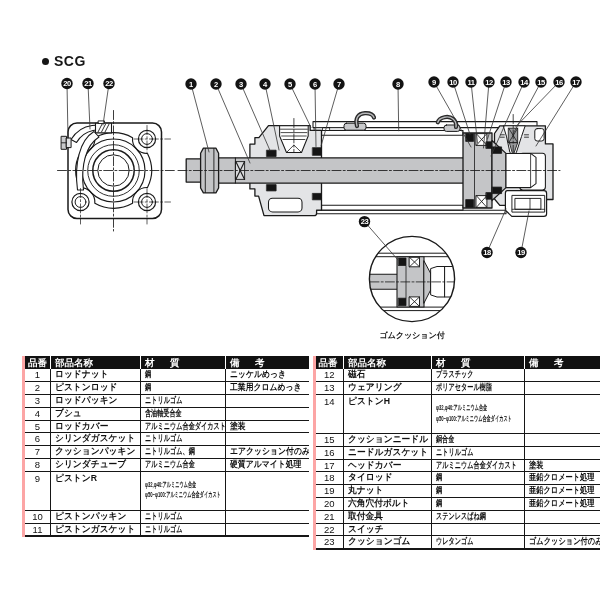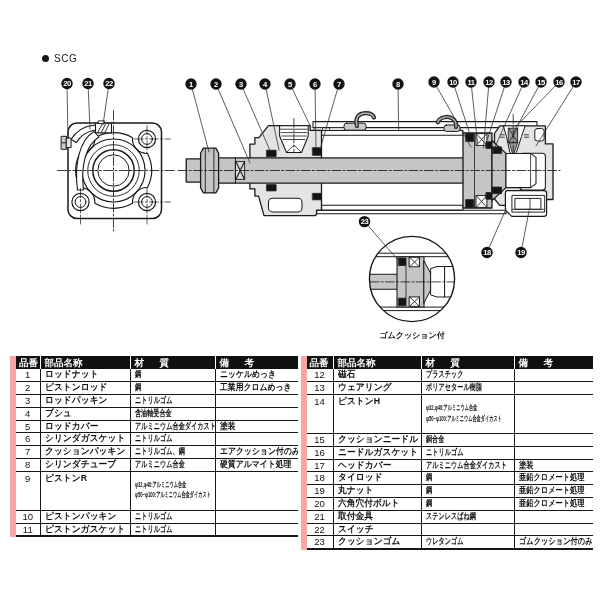--- a/index.html
+++ b/index.html
@@ -1,30 +1,30 @@
 <!DOCTYPE html>
 <html style="--page_bg: #ffffff; --line: #1a1a1a; --part_gray: #c4c5c7; --body_gray: #e3e4e6; --seal_black: #151515; --header_bg: #111111; --header_text: #ffffff;"><head>
 <meta charset="utf-8">
 <style>
   html,body { margin:0; padding:0; }
   body { width:600px; height:600px; background:var(--page_bg,#fff); overflow:hidden;
          font-family:"Liberation Sans", sans-serif; }
   .page { position:relative; width:600px; height:600px; }
   .brand { position:absolute; left:42px; top:53px; display:flex; align-items:center;
-            gap:5px; font-size:10px; font-weight:400; letter-spacing:0.5px; color:#161616; }
+            gap:5px; font-size:14px; font-weight:700; letter-spacing:0.5px; color:#161616; }
   .brand .dot { width:7px; height:7px; border-radius:50%; background:#161616; display:inline-block; }
   svg[data-name="cylinder-diagram"] { position:absolute; left:0; top:0; }
   .ldr { stroke:#333; stroke-width:0.8; }
   .cbub { fill:#131313; stroke:none; }
   .cnum { fill:#fff; stroke:none; font-size:7.6px; font-weight:700; text-anchor:middle;
            letter-spacing:-0.4px; font-family:"Liberation Sans", sans-serif; }
   .capt { fill:#161616; stroke:none; font-size:8.2px; font-weight:700; text-anchor:middle;
            font-family:"Liberation Sans", sans-serif; letter-spacing:-0.2px; }
   table.parts { position:absolute; border-collapse:collapse; table-layout:fixed;
-                 border-left:6px solid #fca5a5; border-bottom:2.6px solid #161616; }
+                 border-left:3px solid #fca5a5; border-bottom:2.6px solid #161616;margin-left:12px; }
   table.parts.left  { left:10px;    top:355.8px; width:285px; }
   table.parts.right { left:300.5px; top:355.8px; width:289px; }
   table.parts.left  .c0 {width:27px}  table.parts.left  .c1 {width:90px}
   table.parts.left  .c2 {width:85px}  table.parts.left  .c3 {width:83px}
   table.parts.right .c0 {width:29.5px} table.parts.right .c1 {width:88px}
   table.parts.right .c2 {width:93px}  table.parts.right .c3 {width:78.5px}
   table.parts th { background:var(--header_bg,#111); color:var(--header_text,#fff);
         font-size:9.5px; font-weight:700; text-align:left; height:13.7px; padding:0 0 0 4px;
         border-left:1px solid #fff; line-height:13px; }
   table.parts th:first-child { border-left:none; padding-left:3px; }

